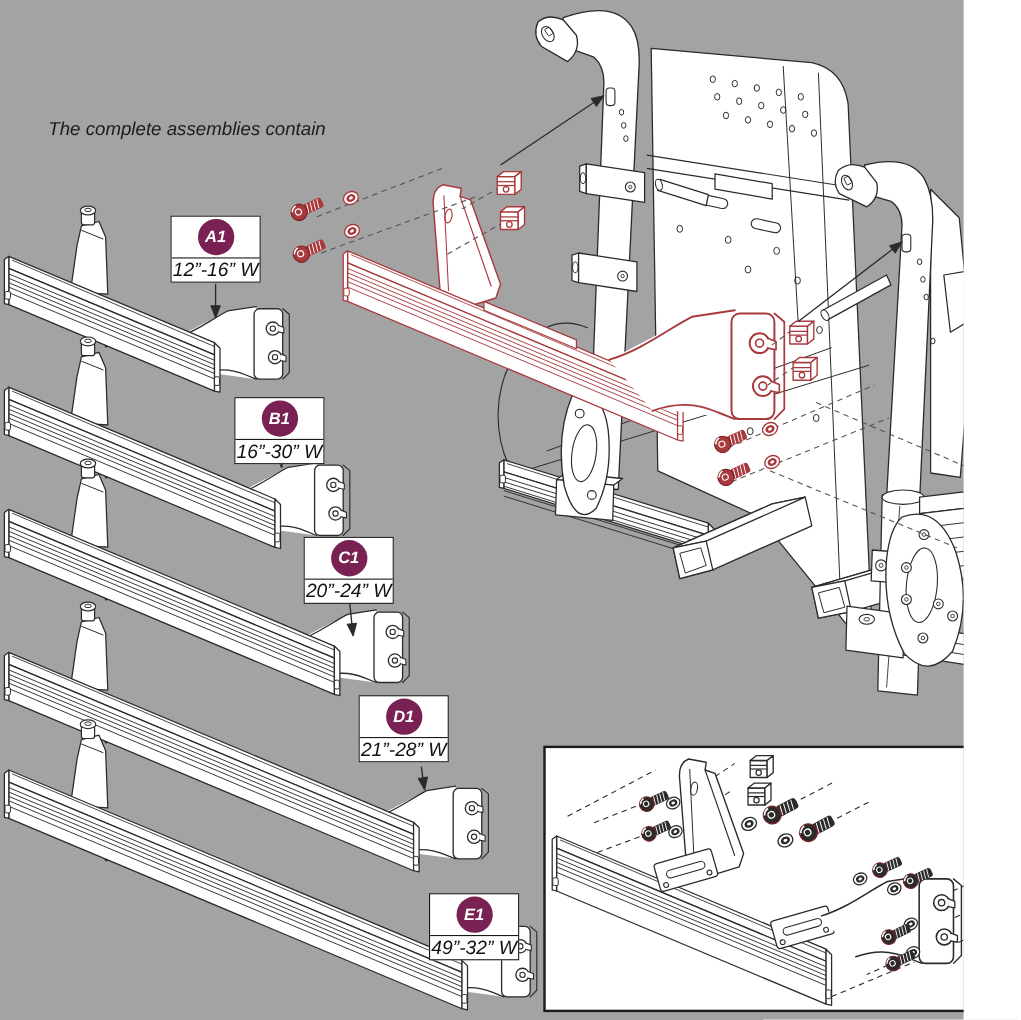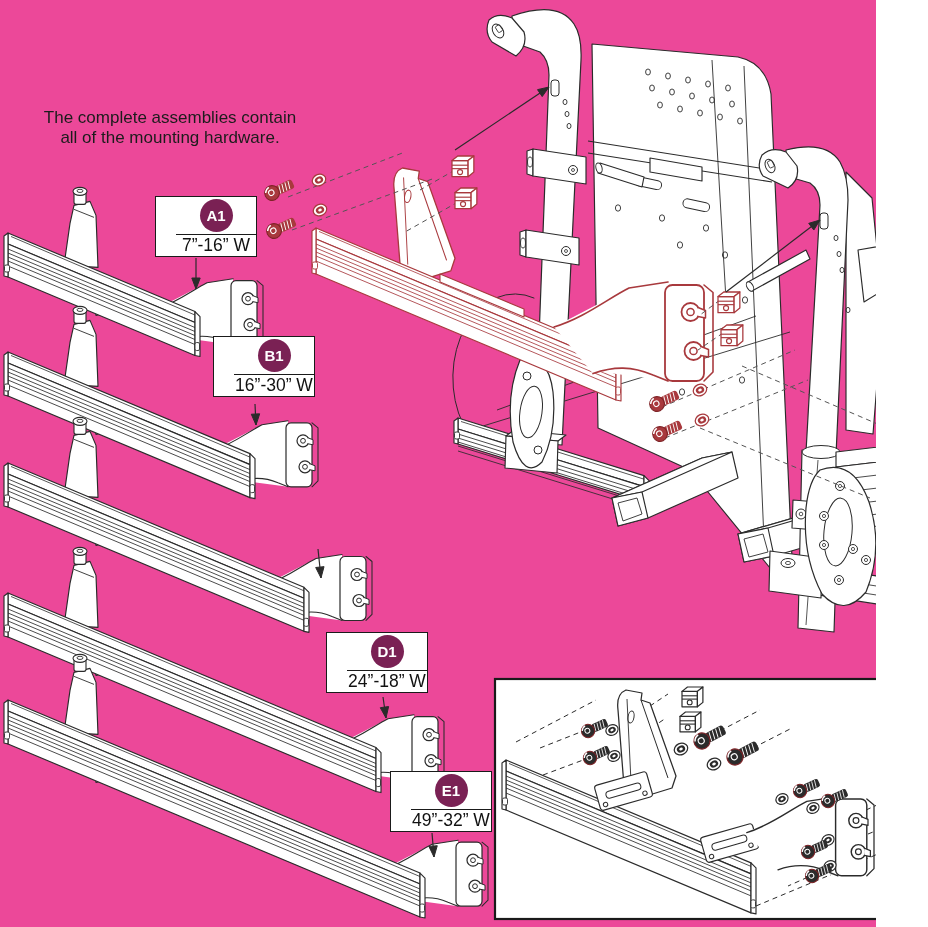--- a/index.html
+++ b/index.html
@@ -1,21 +1,21 @@
 <!DOCTYPE html>
 <html><head>
 <meta charset="utf-8">
 <style>
   html,body{margin:0;padding:0;background:#fff;}
-  #stage{position:relative;width:876px;height:927px;background:#ec4899;overflow:hidden;
-         font-family:"Liberation Sans",sans-serif;}
+  #stage{position:relative;width:876px;height:927px;background:#a3a3a3;overflow:hidden;
+         font-family:"Liberation Sans",sans-serif;font-style:italic;}
   #diagram-svg{position:absolute;left:0;top:0;z-index:1;}
   .note{position:absolute;left:16px;top:108px;width:308px;text-align:center;
         font-size:17px;line-height:19.5px;color:#1c1c1c;z-index:3;}
-  .label-box{position:absolute;width:80px;border:1.6px solid #1a1a1a;background:#fff;z-index:4;padding-left:20px;}
+  .label-box{position:absolute;width:80px;border:1.6px solid #1a1a1a;background:#fff;z-index:4;}
   .badge-row{height:37px;display:flex;align-items:center;justify-content:center;
              border-bottom:1.6px solid #1a1a1a;}
   .badge{width:33px;height:33px;border-radius:50%;background:var(--badge-bg,#7A2154);
          color:var(--badge-fg,#fff);font-weight:bold;font-size:15px;
          display:flex;align-items:center;justify-content:center;}
   .size-row{height:21px;display:flex;align-items:center;justify-content:center;
             font-size:17.5px;color:#111;white-space:nowrap;}
 </style>
 </head>
 <body>
@@ -714,41 +714,46 @@
           <polygon points="14,4 19,0 19,14 14,18" fill="#fff" stroke="#2B2B2B" stroke-width="1.1" stroke-linejoin="round"></polygon>
           <line x1="0" y1="8" x2="14" y2="8" stroke="#2B2B2B" stroke-width="1"></line>
           <line x1="0" y1="11" x2="14" y2="11" stroke="#2B2B2B" stroke-width="1"></line>
           <circle cx="7" cy="14" r="2.2" fill="none" stroke="#2B2B2B" stroke-width="1"></circle>
         </g>
       </g>
     </svg>
 
   <div class="note">
     <div>The complete assemblies contain</div>
-    <div>all of the mounting hardware.</div>
   </div>
 
   <div class="label-box" style="left:155px;top:196px">
     <div class="badge-row">
         <span class="badge">A1</span>
       </div>
-    <div class="size-row">7”-16” W</div>
+    <div class="size-row">12”-16” W</div>
   </div>
-  <div class="label-box" style="left:213px;top:336px">
+  <div class="label-box" style="left:213px;top:361px">
     <div class="badge-row">
         <span class="badge">B1</span>
       </div>
     <div class="size-row">16”-30” W</div>
   </div>
+  <div class="label-box" style="left:276px;top:488px">
+    <div class="badge-row">
+        <span class="badge">C1</span>
+      </div>
+    <div class="size-row">20”-24” W</div>
+  </div>
   <div class="label-box" style="left:326px;top:632px">
     <div class="badge-row">
         <span class="badge">D1</span>
       </div>
-    <div class="size-row">24”-18” W</div>
+    <div class="size-row">21”-28” W</div>
   </div>
-  <div class="label-box" style="left:390px;top:771px">
+  <div class="label-box" style="left:390px;top:812px">
     <div class="badge-row">
         <span class="badge">E1</span>
       </div>
     <div class="size-row">49”-32” W</div>
   </div>
 
 </div>
 
 </body></html>

